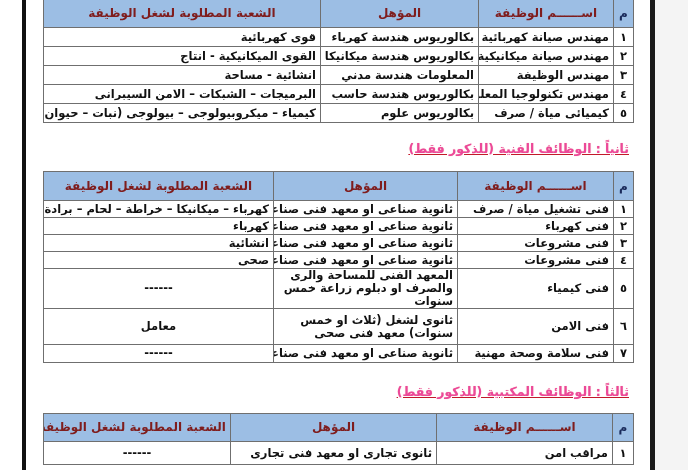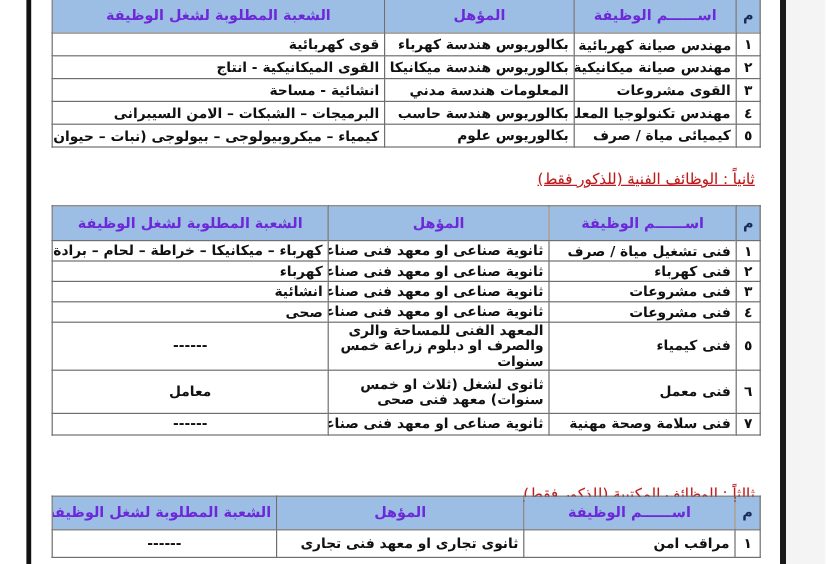--- a/index.html
+++ b/index.html
@@ -5,27 +5,27 @@
   html, body { margin:0; padding:0; }
   body { width:688px; height:470px; overflow:hidden; background:#ffffff; position:relative;
          font-family: "DejaVu Sans", "Liberation Sans", sans-serif; }
   .frame-left { position:absolute; left:22px; top:0; width:4px; height:470px; background:#111; }
   .frame-right { position:absolute; left:650px; top:0; width:5px; height:470px; background:#1a1a1a; }
   .margin-right { position:absolute; left:655px; top:0; width:33px; height:470px; background:#f4f4f4; }
   .margin-left { position:absolute; left:0; top:0; width:22px; height:470px; background:#ffffff; }
   table { position:absolute; border-collapse:collapse; direction:rtl; table-layout:fixed; }
   td, th { border:1px solid #6f6f6f; padding:0 4px; font-size:11.5px; font-weight:bold; color:#111;
            text-align:right; white-space:nowrap; overflow:hidden; line-height:13px; }
-  th { background:#9cbee4; color:#6d28d9; text-align:center; font-weight:bold; font-size:12px; }
+  th { background:#9cbee4; color:#7f1d1d; text-align:center; font-weight:bold; font-size:12px; }
   td.num { text-align:center; padding:0; }
   th.num { color:#1a2a5a; }
   td.wrap { white-space:normal;text-align:right; }
   td.center { text-align:center; }
-  .section-title { position:absolute; direction:rtl; font-weight:normal; font-size:12.5px;
-                   color:#b91c1c; text-decoration:underline; text-decoration-color:#c2192a;
+  .section-title { position:absolute; direction:rtl; font-weight:bold; font-size:12.5px;
+                   color:#ec4899; text-decoration:underline; text-decoration-color:#c2192a;
                    text-shadow:0 0 1px #f2b8b8; white-space:nowrap; }
 </style>
 </head>
 <body>
 
 <div class="margin-left"></div>
 <div class="frame-left"></div>
 <div class="frame-right"></div>
 <div class="margin-right"></div>
 
@@ -50,21 +50,21 @@
     <td>قوى كهربائية</td>
   </tr>
   <tr style="height:19px">
     <td class="num">٢</td>
     <td>مهندس صيانة ميكانيكية</td>
     <td>بكالوريوس هندسة ميكانيكا</td>
     <td>القوى الميكانيكية - انتاج</td>
   </tr>
   <tr style="height:19px">
     <td class="num">٣</td>
-    <td>القوى مشروعات</td>
+    <td>مهندس الوظيفة</td>
     <td>المعلومات هندسة مدني</td>
     <td>انشائية - مساحة</td>
   </tr>
   <tr style="height:19px">
     <td class="num">٤</td>
     <td>مهندس تكنولوجيا المعلومات</td>
     <td>بكالوريوس هندسة حاسب</td>
     <td>البرميجات – الشبكات – الامن السيبرانى</td>
   </tr>
   <tr style="height:19px">
@@ -117,34 +117,34 @@
     <td>صحى</td>
   </tr>
   <tr style="height:33px">
     <td class="num">٥</td>
     <td>فنى كيمياء</td>
     <td class="wrap">المعهد الفنى للمساحة والرى والصرف او دبلوم زراعة خمس سنوات</td>
     <td class="center">------</td>
   </tr>
   <tr style="height:36px">
     <td class="num">٦</td>
-    <td>فنى معمل</td>
+    <td>فنى الامن</td>
     <td class="wrap">ثانوى لشغل (ثلاث او خمس سنوات) معهد فنى صحى</td>
     <td class="center">معامل</td>
   </tr>
   <tr style="height:18px">
     <td class="num">٧</td>
     <td>فنى سلامة وصحة مهنية</td>
     <td>ثانوية صناعى او معهد فنى صناعى</td>
     <td class="center">------</td>
   </tr>
 </tbody>
   </table>
 
-<div class="section-title" style="right:59px; top:404px;">ثالثاً : الوظائف المكتبية (للذكور فقط)</div>
+<div class="section-title" style="right:59px; top:384px;">ثالثاً : الوظائف المكتبية (للذكور فقط)</div>
 
 <table style="left:43px; top:413px; width:590px;">
   <colgroup>
       <col style="width:21px">
       <col style="width:176px">
       <col style="width:206px">
       <col style="width:187px">
     </colgroup>
   <tbody>
       <tr style="height:28px">

